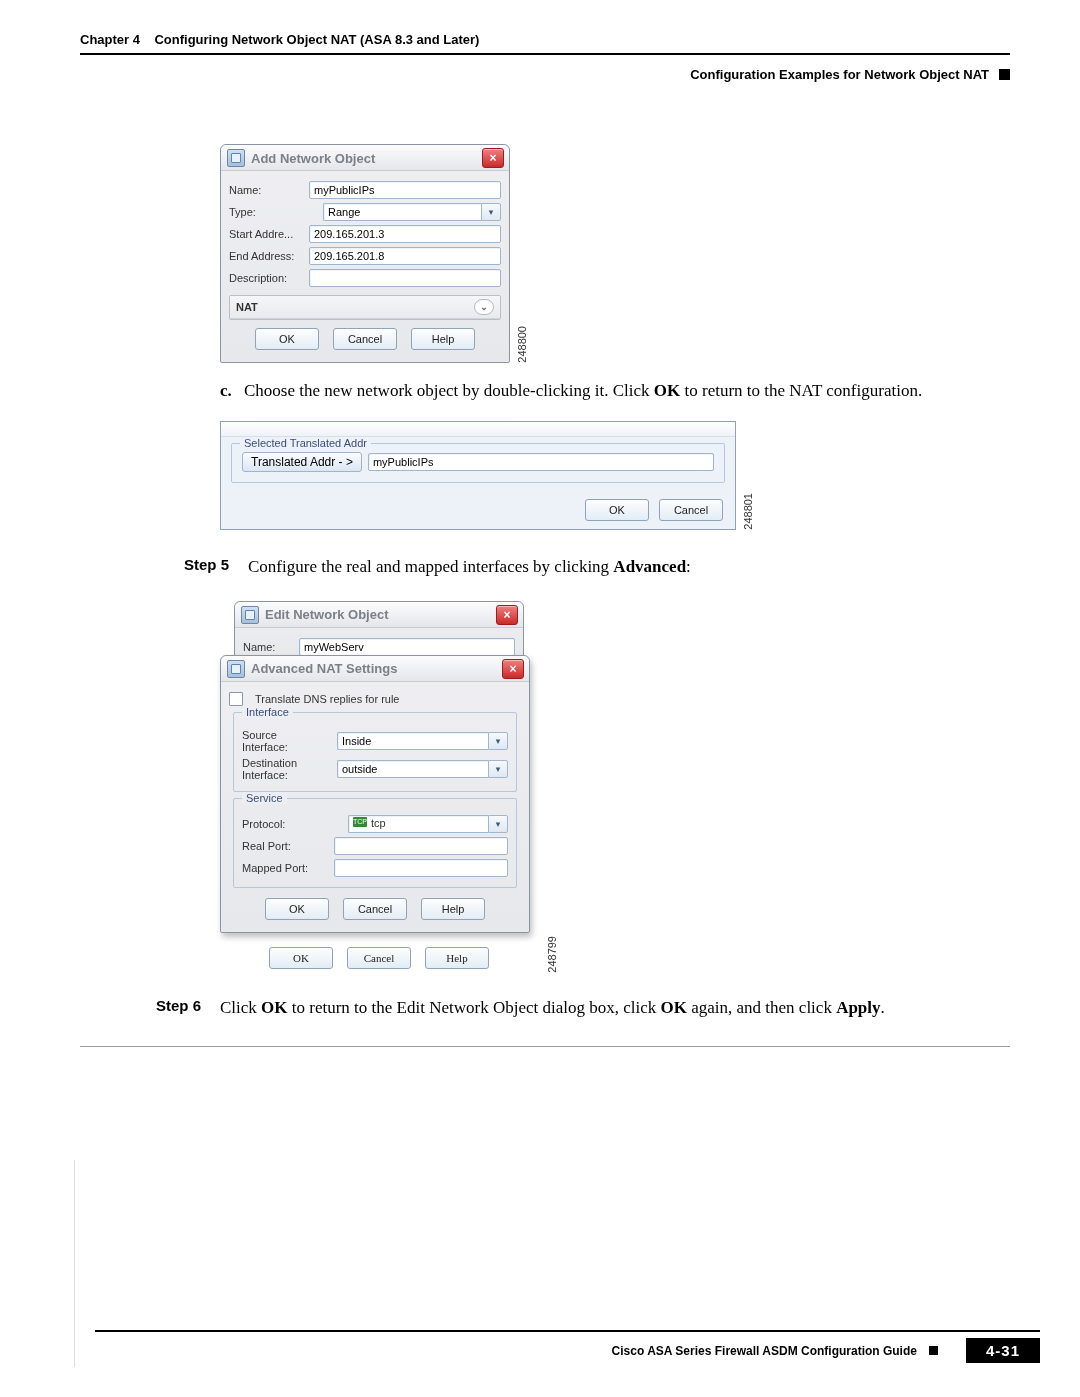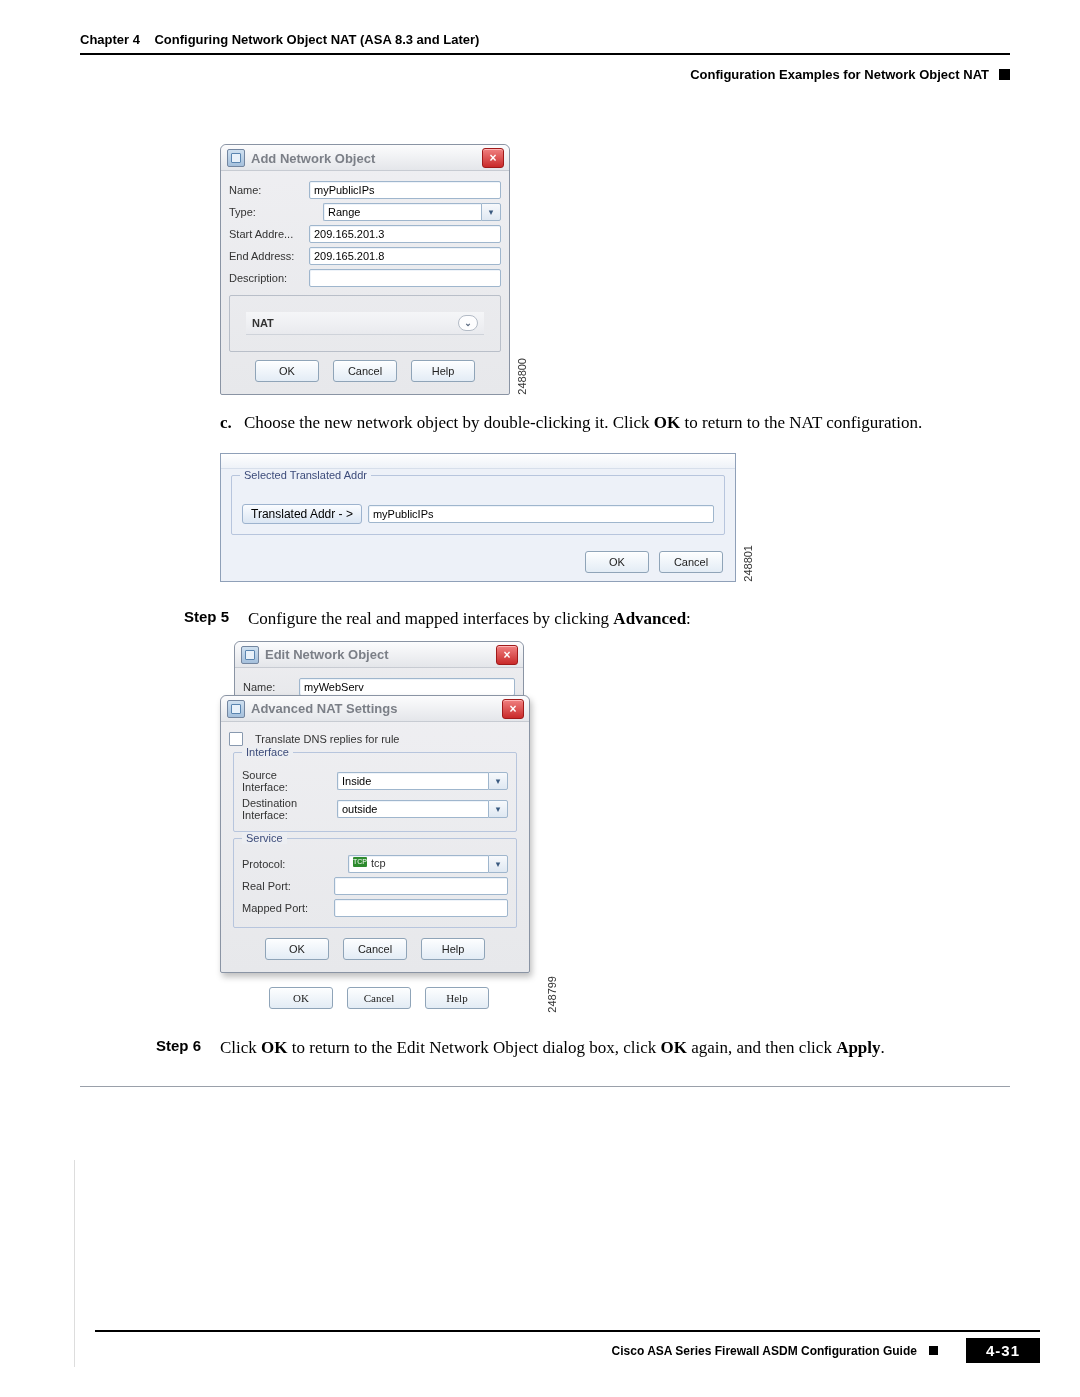--- a/index.html
+++ b/index.html
@@ -96,21 +96,21 @@
     border-radius: 2px; box-shadow: inset 1px 1px 0 #eef3f9;
   }
   .combo { display:flex; flex:1;padding-left:14px; }
   .combo .finput { border-right:none; border-radius:2px 0 0 2px;}
   .combo .drop {
     width:18px; border:1px solid #9fb6cd; background: linear-gradient(#f7f9fc,#dfe8f2);
     border-radius:0 2px 2px 0; display:flex;align-items:center;justify-content:center;color:#3a5a80;font-size:9px;
   }
 
   .group {
-    border:1px solid #b9bfc9; border-radius:2px; margin-top:8px; padding: 16px;
+    border:1px solid #b9bfc9; border-radius:2px; margin-top:8px; padding: 0;
   }
   .group-head {
     display:flex;justify-content:space-between;align-items:center;
     background: linear-gradient(#f5f6f8,#e9eaee); padding:3px 6px; font-weight:bold; font-size:11px;
     border-bottom:1px solid #cfd3da;
   }
   .expand {
     width:18px;height:14px;border:1px solid #b3bbc6;border-radius:8px;
     display:flex;align-items:center;justify-content:center;background:#fdfdfe;font-size:9px;color:#5a6a80;
   }
@@ -132,21 +132,21 @@
   .fig-indent { margin-left: 140px; }
 
   
   .fig2 {
     width: 516px; border:1px solid #8fa0b8; background:#edf1f8;
     font-family: Tahoma, Arial, sans-serif; font-size:11px;
     box-sizing:border-box; padding:0 0 8px 0;
   }
   .fig2-top { height:14px; background:linear-gradient(#fff,#eef2f8); border-bottom:1px solid #d7dfeb;}
   .fieldset {
-    margin: 6px 10px; border:1px solid #b7c5dd; border-radius:2px; position:relative; padding:28px 10px 10px;
+    margin: 6px 10px; border:1px solid #b7c5dd; border-radius:2px; position:relative; padding:8px 10px 10px;
   }
   .legend { position:absolute; top:-7px; left:8px; background:#edf1f8; padding:0 4px; color:#3c4b7a; font-size:11px;}
   .pillbtn {
     border:1px solid #9db3ce; background: linear-gradient(#fafcff,#dbe6f3);
     border-radius:3px; padding:2px 8px; font-size:12px; display:inline-flex;align-items:center;
   }
   .fig2 .btnrow-right { display:flex; justify-content:flex-end; gap:10px; padding: 10px 12px 0 0;}
 
   
   .stack3 { position:relative; width:320px; }
@@ -270,21 +270,21 @@
       <span class="vid">248801</span>
     </div>
 
     <div class="step-row" style="margin-top:26px; margin-left:104px;">
       <span class="step-label">Step 5</span>
       <span class="step-text">
         <span>Configure the real and mapped interfaces by clicking </span><b class="inline">Advanced</b><span>:</span>
       </span>
     </div>
 
-    <div class="fig-indent figure-wrap" style="margin-top:10px;">
+    <div class="fig-indent figure-wrap" style="margin-top:22px;">
       <div class="stack3">
         <div class="win behind">
           <div class="titlebar">
             <span class="t-left">
               <span class="mini-icon"></span>
               <span class="title-text">Edit Network Object</span>
             </span>
             <span class="close-btn">×</span>
           </div>
           <div class="win-body" style="padding-bottom:2px;">

